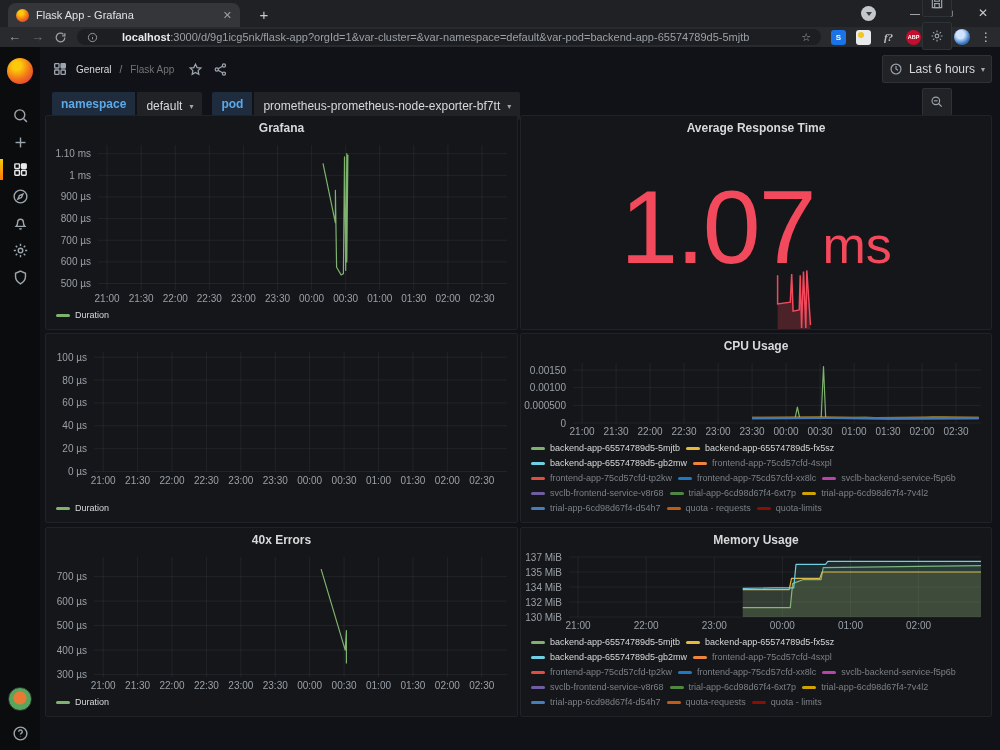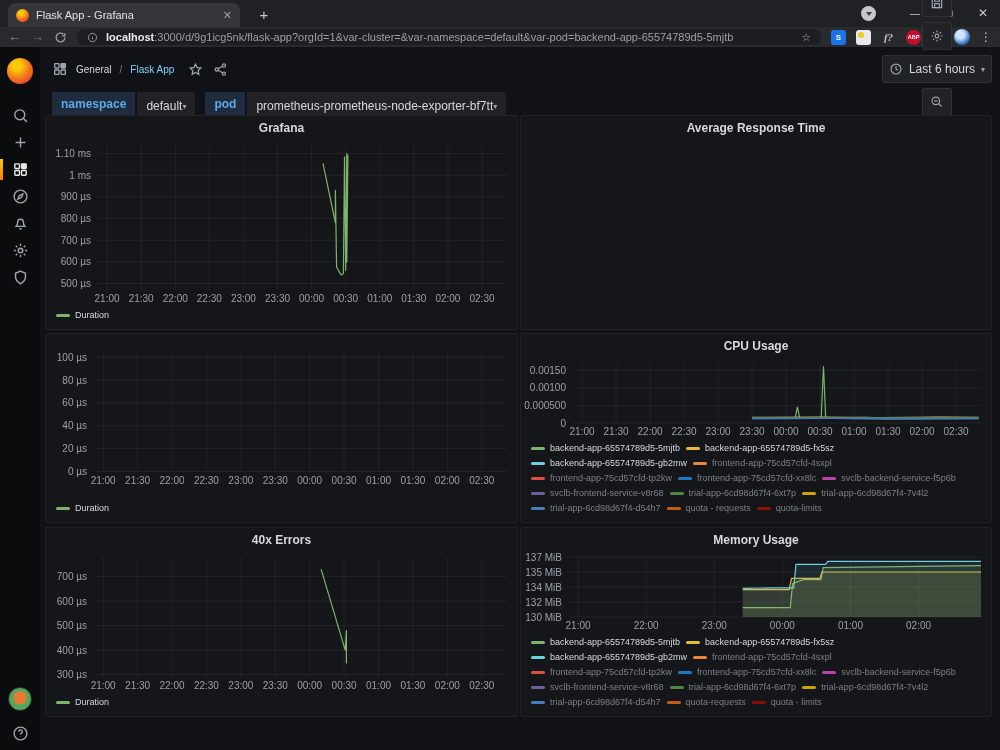--- a/index.html
+++ b/index.html
@@ -19,21 +19,21 @@
   .titlebar-circle { width:15px; height:15px; border-radius:50%; background:#c4c7cb; margin-right:22px;
     position:relative; }
   .titlebar-circle::after { content:""; position:absolute; left:4.5px; top:5.5px; border-left:3px solid transparent;
     border-right:3px solid transparent; border-top:4px solid #3c4043; }
 
   .urlbar { position:absolute; top:27px; left:0; width:1000px; height:20px; background:#292a2d;
     display:flex; align-items:center; padding:0 8px; gap:10px; }
   .navarrow { color:#9aa0a6; font-size:13px; line-height:18px; }
   .navarrow.fwd { color:#6e7277; }
   .urlfield { flex:1; height:16px; background:#1d1e21; border-radius:9px; display:flex; align-items:center;
-    padding:0 10px; gap:8px; max-width:760px; }
+    padding:0 10px; gap:24px; max-width:760px; }
   .urltext { font-size:11px; color:#9aa0a6; white-space:nowrap; overflow:hidden; }
   .urltext b { color:#e8eaed; font-weight:bold; }
   .ext-row { display:flex; align-items:center; gap:10px; }
   .ext { width:15px; height:15px; border-radius:3px; font-size:8px; font-weight:bold; color:#fff;
     display:flex; align-items:center; justify-content:center; }
   .ext-s { background:#1a73e8; }
   .ext-shot { background:#e8eaed; position:relative; }
   .ext-shot::after { content:""; position:absolute; left:2px; top:2px; width:6px; height:6px;
     border-radius:50%; background:#f3c620; }
   .ext-f { background:none; color:#bdc1c6; font-style:italic; font-family:"Liberation Serif",serif; font-size:11px; }
@@ -54,34 +54,34 @@
     background:linear-gradient(#f2cc0c,#ff780a); }
   .side-bottom { position:absolute; bottom:8px; left:0; width:40px; display:flex; flex-direction:column;
     align-items:center; gap:14px; color:#9da5ad; }
   .side-avatar { width:24px; height:24px; border-radius:50%;
     background:radial-gradient(circle at 50% 45%, #e87a35 0 38%, #58a65c 42%); border:1px solid #2c3235; }
 
   .navbar { position:absolute; left:40px; top:0; width:960px; height:44px; display:flex; align-items:center;
     padding:0 8px 0 12px; }
   .crumb { display:flex; align-items:center; gap:8px; color:#d8d9da; font-size:10px; }
   .crumb .sep { color:#7b8087; }
-  .crumb .title { color:#7dd3fc; }
+  .crumb .title { color:#737373; }
   .crumb-icons { display:flex; gap:10px; margin-left:6px; color:#9da5ad; }
   .nav-actions { margin-left:auto; display:flex; align-items:center; gap:5px;flex-direction:column; }
   .toolbtn { height:28px; min-width:30px; background:#202226; border:1px solid #2c3235; border-radius:2px;
     display:flex; align-items:center; justify-content:center; gap:6px; color:#9da5ad; padding:0 6px; }
   .toolbtn .lbl { color:#d8d9da; font-size:12px; }
 
   .submenu { position:absolute; left:40px; top:44px; width:960px; height:30px; display:flex; align-items:center;
     gap:10px; padding-left:12px; }
   .var-group { display:flex; }
   .var-label { height:24px; background:#1f2c3d; color:#5ca9e8; font-size:12px; font-weight:bold;
     display:flex; align-items:center; padding:0 9px; border-radius:2px 0 0 2px; }
   .var-value { height:24px; background:#202226; color:#d8d9da; font-size:12px; display:flex; align-items:center;
-    gap:0; padding:14px 9px; border-radius:0 2px 2px 0; margin-left:2px; }
+    gap:7px; padding:14px 9px; border-radius:0 2px 2px 0; margin-left:2px; }
   .chev { color:#9da5ad; font-size:8px; }
 
   
   .dashboard { position:absolute; left:40px; top:68px; width:960px; height:635px; }
   .panel { position:absolute; background:#141619; border:1px solid #202226; border-radius:2px;
     display:flex; flex-direction:column; overflow:hidden; }
   .panel-title { height:23px; flex:0 0 23px; display:flex; align-items:center; justify-content:center;
     color:#d8d9da; font-size:12px; font-weight:bold; }
   .chart { flex:1 1 auto; width:100%; min-height:0; display:block; }
   .legend { flex:0 0 auto; padding:2px 10px 6px 10px; display:flex; flex-wrap:wrap; overflow:hidden;
@@ -354,20 +354,30 @@
       <div class="legend">
           <span class="legend-item bright">
             <i class="dash" style="background: rgb(126, 178, 109);"></i>
             <span>Duration</span>
           </span>
         </div>
     </div>
 
     <div class="panel" id="p-stat">
       <div class="panel-title">Average Response Time</div>
+      <div class="stat-body">
+        <div class="stat-value">
+          <span class="big">1.07</span>
+          <span class="unit">ms</span>
+        </div>
+        <svg class="spark" viewBox="0 0 470 62">
+            <path d="M256.6 8.2 L256.6 37.0 L269.3 35.2 L270.7 7.0 L272.1 44.2 L278.2 43.0 L279.2 8.2 L280.6 61.0 L282.5 4.6 L284.8 61.0 L285.8 3.4 L289.5 58.0 L289.5 62 L256.6 62 Z" fill="#F2495C" fill-opacity="0.25" stroke="none"></path>
+            <path d="M256.6 8.2 L256.6 37.0 L269.3 35.2 L270.7 7.0 L272.1 44.2 L278.2 43.0 L279.2 8.2 L280.6 61.0 L282.5 4.6 L284.8 61.0 L285.8 3.4 L289.5 58.0 " fill="none" stroke="#F2495C" stroke-width="1.5"></path>
+          </svg>
+      </div>
     </div>
 
     <div class="panel" id="p-e50">
       <svg class="chart" viewBox="0 0 471 142">
           <line x1="57.17777777777778" y1="6" x2="57.17777777777778" y2="126" stroke="rgba(255,255,255,0.06)"></line>
           <text x="57.17777777777778" y="138" text-anchor="middle" fill="#9aa0a8" font-size="10">21:00</text>
           <line x1="91.59444444444443" y1="6" x2="91.59444444444443" y2="126" stroke="rgba(255,255,255,0.06)"></line>
           <text x="91.59444444444443" y="138" text-anchor="middle" fill="#9aa0a8" font-size="10">21:30</text>
           <line x1="126.0111111111111" y1="6" x2="126.0111111111111" y2="126" stroke="rgba(255,255,255,0.06)"></line>
           <text x="126.0111111111111" y="138" text-anchor="middle" fill="#9aa0a8" font-size="10">22:00</text>

